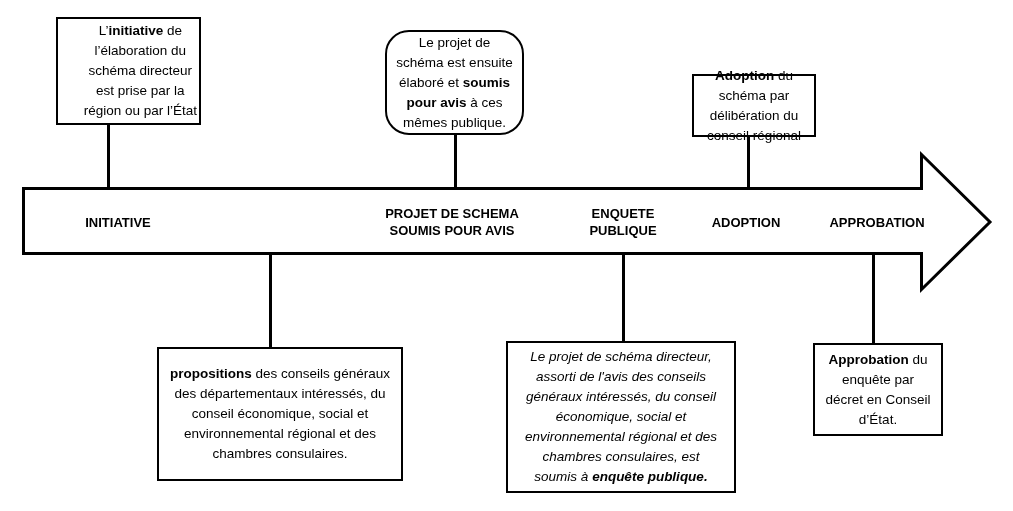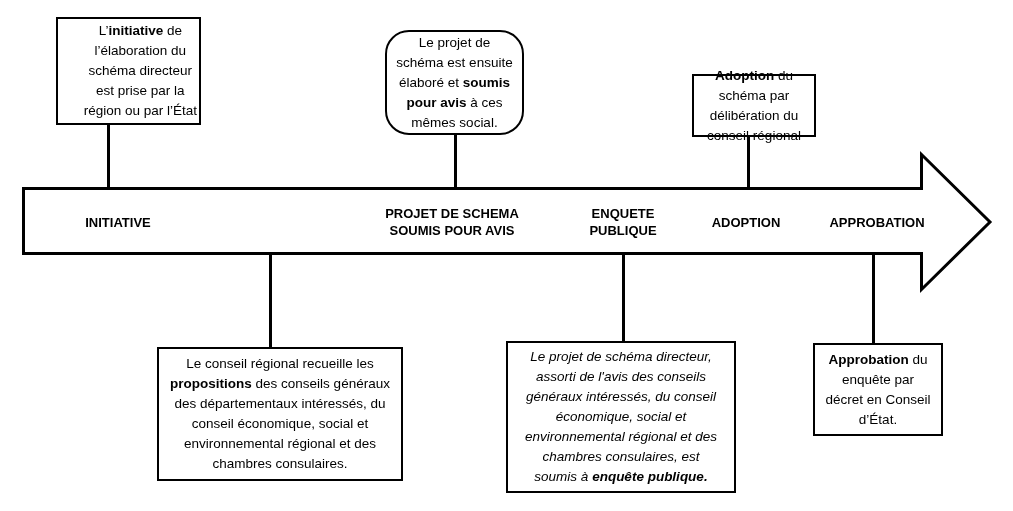--- a/index.html
+++ b/index.html
@@ -73,28 +73,27 @@
 
   <div class="callout" style="left:56px; top:17px; width:145px; height:108px;justify-content:flex-end;"><span><span>L’</span><span class="b">initiative</span><span> de
 l’élaboration du
 schéma directeur
 est prise par la
 région ou par l’État</span></span></div>
   <div class="callout" style="left:385px; top:30px; width:139px; height:105px;border-radius:24px;"><span><span>Le projet de
 schéma est ensuite
 élaboré et </span><span class="b">soumis
 pour avis</span><span> à ces
-mêmes social.</span></span></div>
+mêmes publique.</span></span></div>
   <div class="callout" style="left:692px; top:38px; width:124px; height:63px;margin-top:36px;"><span><span class="b">Adoption</span><span> du
 schéma par
 délibération du
 conseil régional</span></span></div>
 
-  <div class="callout" style="left:157px; top:347px; width:246px; height:134px;"><span><span>Le conseil régional recueille les
-</span><span class="b">propositions</span><span> des conseils généraux
+  <div class="callout" style="left:157px; top:347px; width:246px; height:134px;"><span><span class="b">propositions</span><span> des conseils généraux
 des départementaux intéressés, du
 conseil économique, social et
 environnemental régional et des
 chambres consulaires.</span></span></div>
   <div class="callout" style="left:506px; top:341px; width:230px; height:152px;font-style:italic;"><span><span>Le projet de schéma directeur,
 assorti de l'avis des conseils
 généraux intéressés, du conseil
 économique, social et
 environnemental régional et des
 chambres consulaires, est

